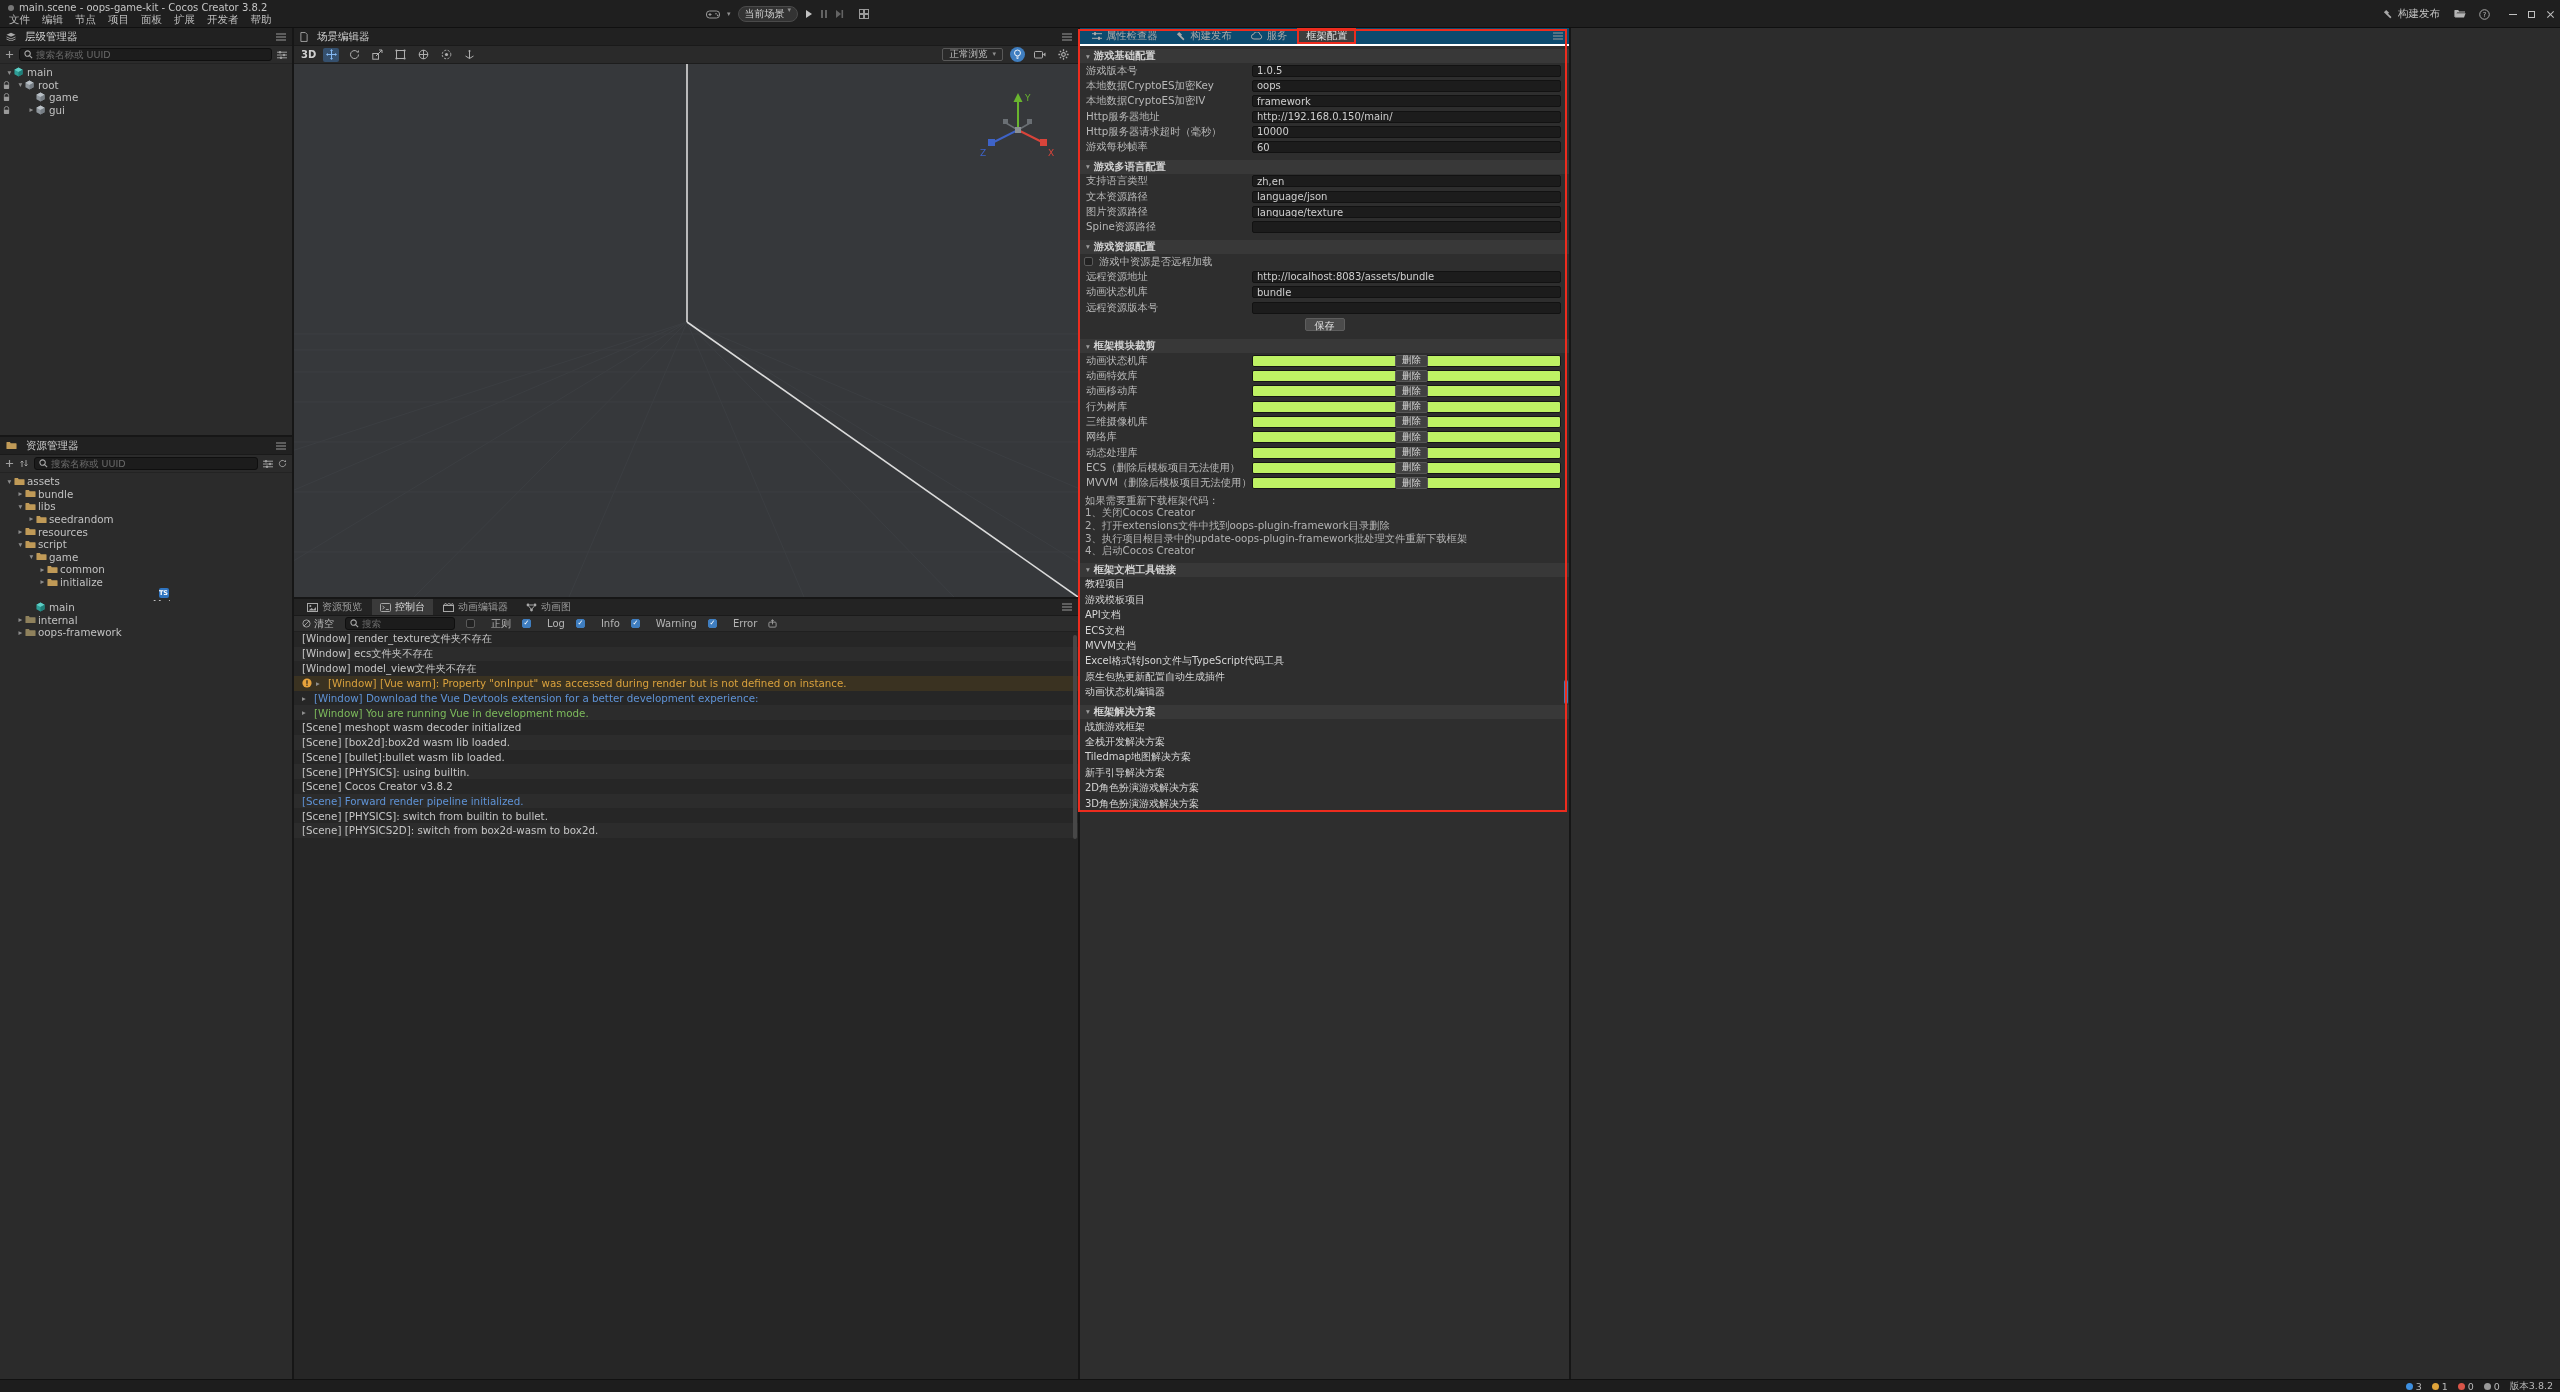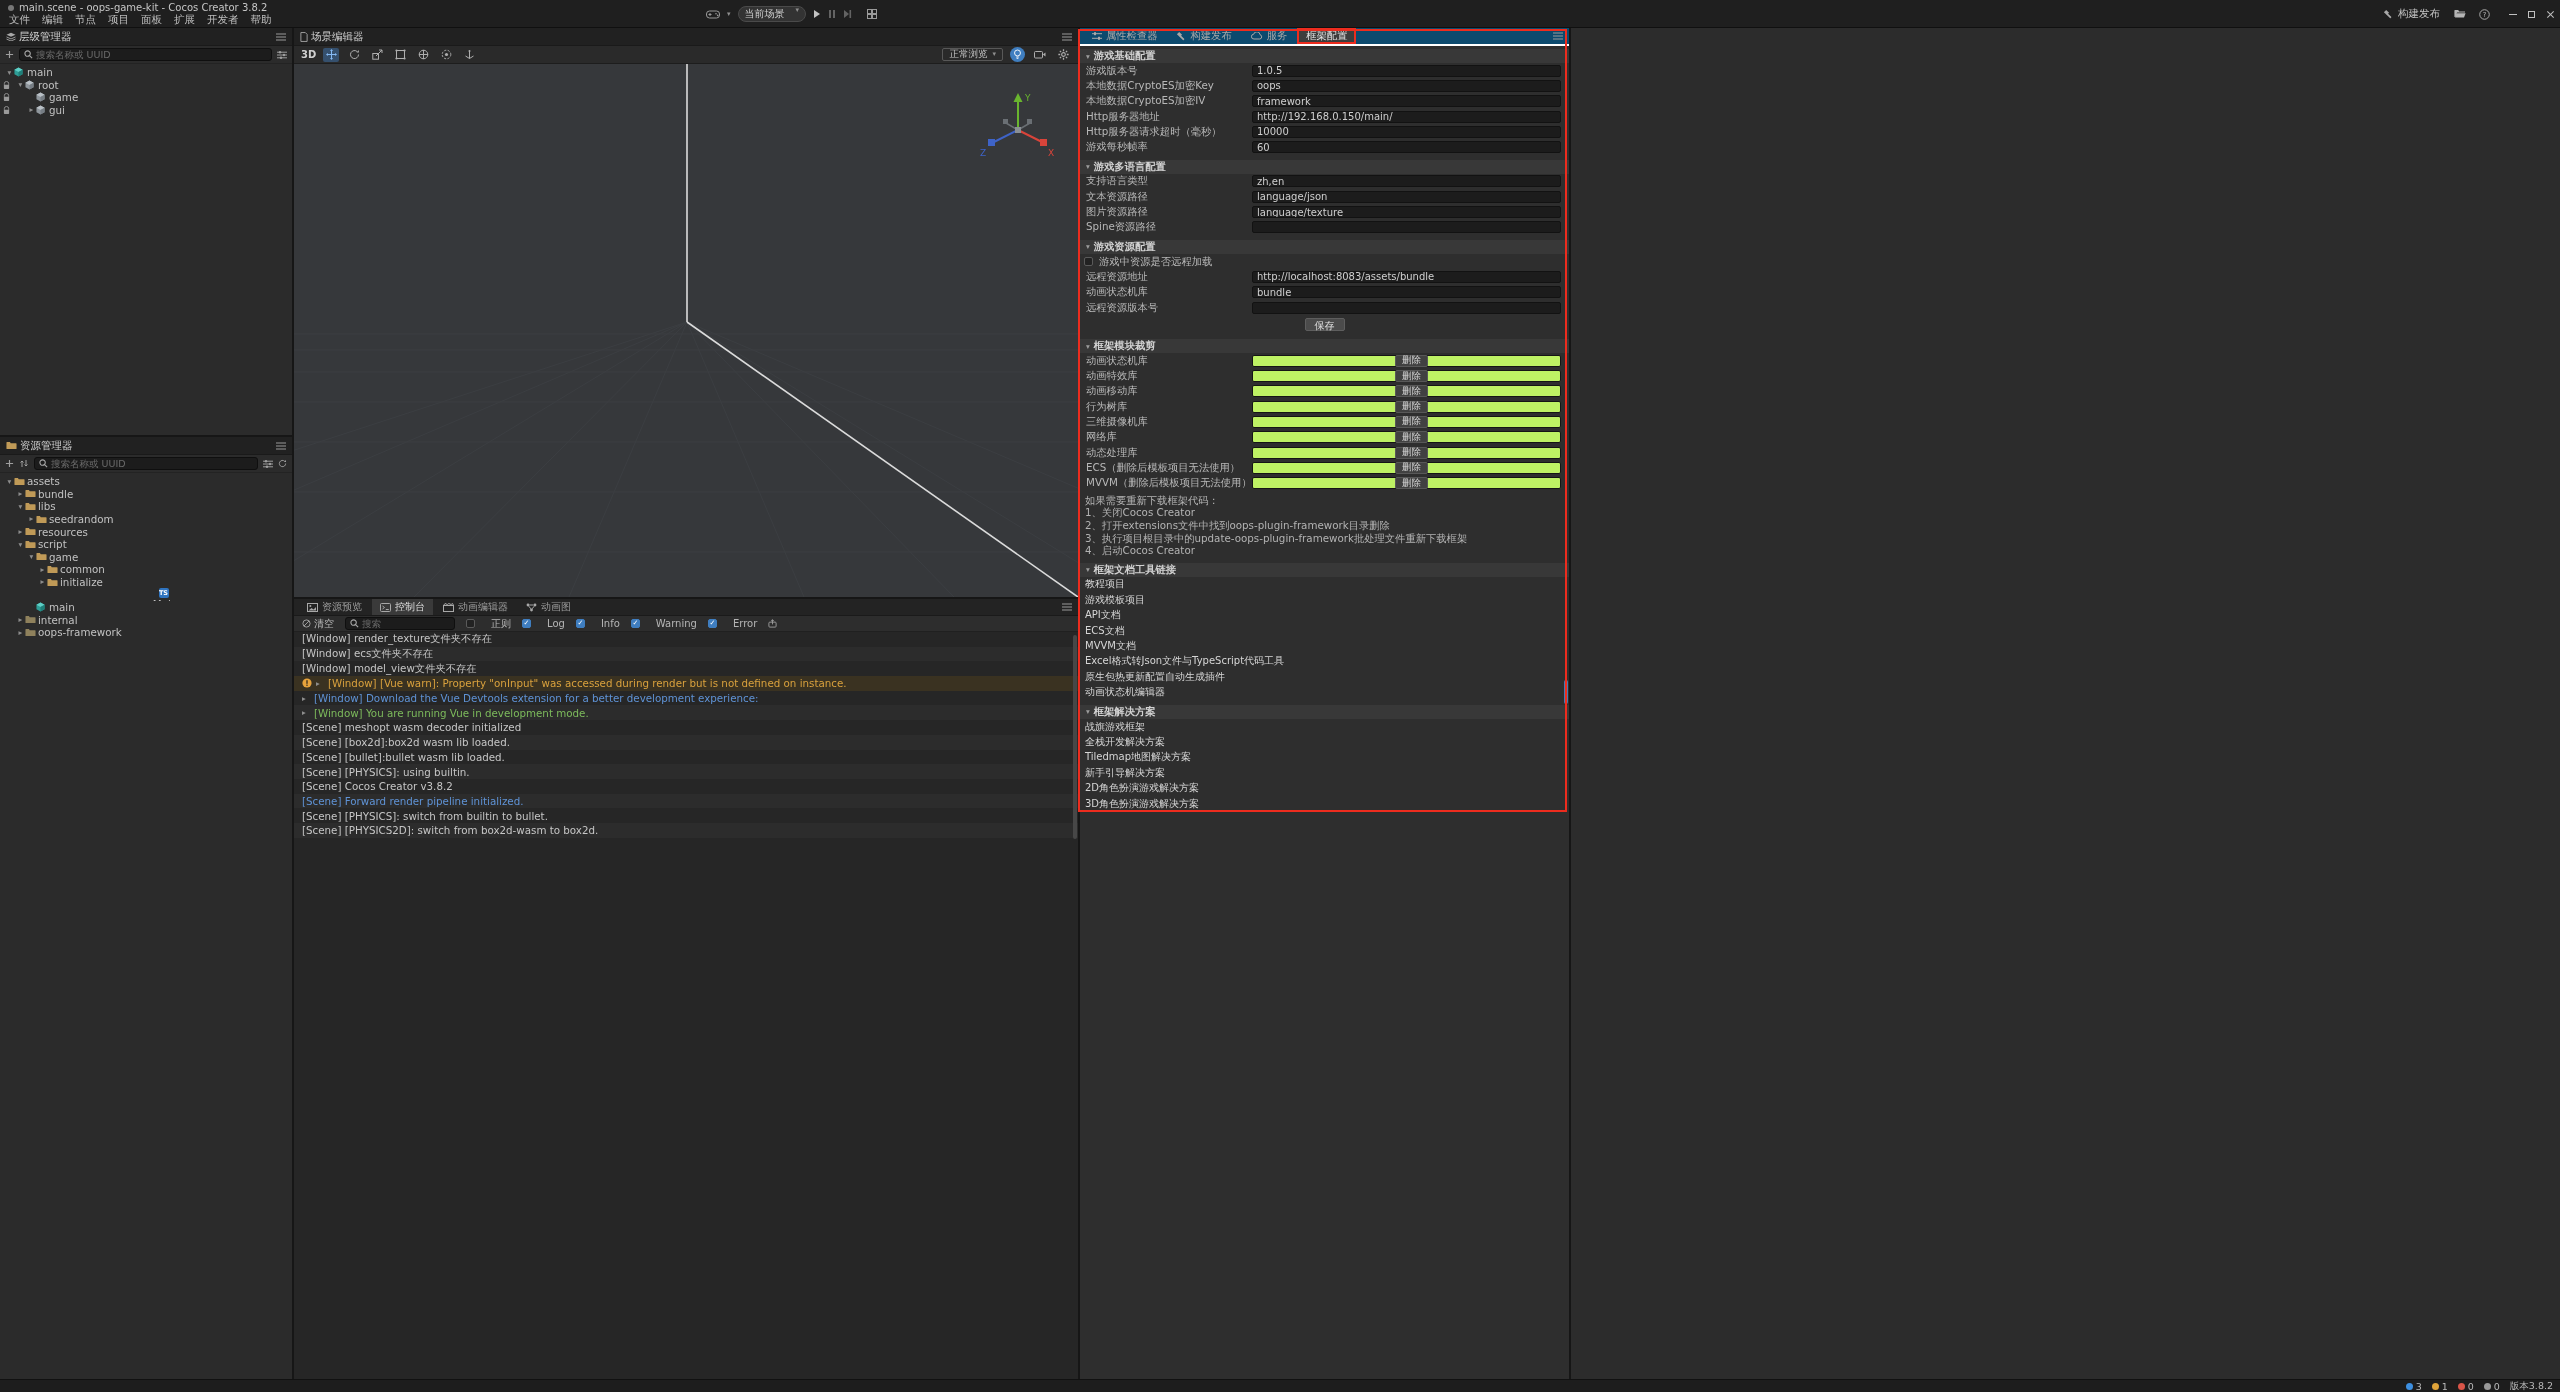--- a/index.html
+++ b/index.html
@@ -9,41 +9,41 @@
   .ic{display:inline-flex;align-items:center;justify-content:center;line-height:0;color:#a8a8a8}
   .ic svg{display:block}
   .chev{font-size:7px;color:#8f8f8f;line-height:1}
   
   #titlebar{position:absolute;left:0;top:0;width:2560px;height:28px;background:#1f1f1f;border-bottom:1px solid #101010}
   .tb-title{position:absolute;left:8px;top:2px;display:flex;align-items:center;gap:5px;font-size:10px;color:#c6c6c6;white-space:nowrap}
   .app-dot{width:6px;height:6px;border-radius:50%;background:#777}
   .menus{position:absolute;left:3px;top:13px;display:flex;height:14px;align-items:center}
   .menu-item{padding:0 6px;font-size:10.5px;color:#bdbdbd;cursor:default}
   .tb-center{position:absolute;left:706px;top:4px;height:20px;display:flex;align-items:center;gap:7px}
-  .select{display:flex;align-items:flex-start;gap:11px;height:16px;padding:0 6px;background:#333;border:1px solid #4a4a4a;border-radius:8px;font-size:10px;color:#cfcfcf}
+  .select{display:flex;align-items:flex-start;gap:3px;height:16px;padding:0 6px;background:#333;border:1px solid #4a4a4a;border-radius:8px;font-size:10px;color:#cfcfcf}
   .icbtn{color:#c2c2c2}.icbtn.dis{color:#636363}.icbtn.dim{color:#9a9a9a}
   .gap-l{margin-left:8px}
   .tb-right{position:absolute;right:0;top:0;height:28px;display:flex;align-items:center}
   .build{display:flex;align-items:center;gap:5px;font-size:10.5px;color:#c2c2c2;margin-right:14px}
   .tbr-ic{margin-right:13px;color:#b5b5b5}
   .winbtn{width:19px;height:28px;display:flex;align-items:center;justify-content:center}
   .wb-min{width:8px;height:1px;background:#c0c0c0}
   .wb-max{width:7px;height:7px;border:1px solid #c0c0c0}
   .wb-close{position:relative;width:9px;height:9px}
   .wb-close::before,.wb-close::after{content:"";position:absolute;left:4px;top:0;width:1px;height:9px;background:#c0c0c0}
   .wb-close::before{transform:rotate(45deg)}.wb-close::after{transform:rotate(-45deg)}
   
   .panel{position:absolute;background:#2b2b2b;display:flex;flex-direction:column;overflow:hidden}
   #hierarchy{left:0;top:28px;width:292px;height:407px}
   #assets{left:0;top:437px;width:292px;height:942px}
   #scene{left:294px;top:28px;width:784px;height:569px}
   #console{left:294px;top:599px;width:784px;height:780px;background:#262626}
   #inspector{left:1080px;top:28px;width:489px;height:1351px;background:#2e2e2e}
   #empty-dock{position:absolute;left:1571px;top:28px;width:989px;height:1351px;background:#2c2c2c}
-  .panel-header{flex:none;height:18px;background:#212121;border-bottom:1px solid #1a1a1a;display:flex;align-items:center;gap:3px;padding:0 6px;font-size:10.5px;color:#cfcfcf;white-space:nowrap}
+  .panel-header{flex:none;height:18px;background:#212121;border-bottom:1px solid #1a1a1a;display:flex;align-items:center;gap:9px;padding:0 6px;font-size:10.5px;color:#cfcfcf;white-space:nowrap}
   .hmb{margin-left:auto;color:#9a9a9a}
   
   .tree-toolbar{flex:none;height:18px;display:flex;align-items:center;gap:5px;padding:0 5px;background:#2b2b2b;border-bottom:1px solid #232323}
   .searchbox{flex:1;height:13px;background:#1c1c1c;border:1px solid #0f0f0f;border-radius:3px;display:flex;align-items:center;gap:3px;padding:0 4px;min-width:0}
   .searchbox input{flex:1;min-width:0;background:none;border:none;outline:none;color:#bdbdbd;font-size:9.5px;font-family:inherit}
   .searchbox input::placeholder{color:#6a6a6a}
   .tbi{color:#9f9f9f}
   
   .tree{flex:1;padding-top:2px;overflow:hidden}
   .tree-row{position:relative;height:12.6px;display:flex;align-items:center;font-size:10.3px;color:#c2c2c2;white-space:nowrap}

